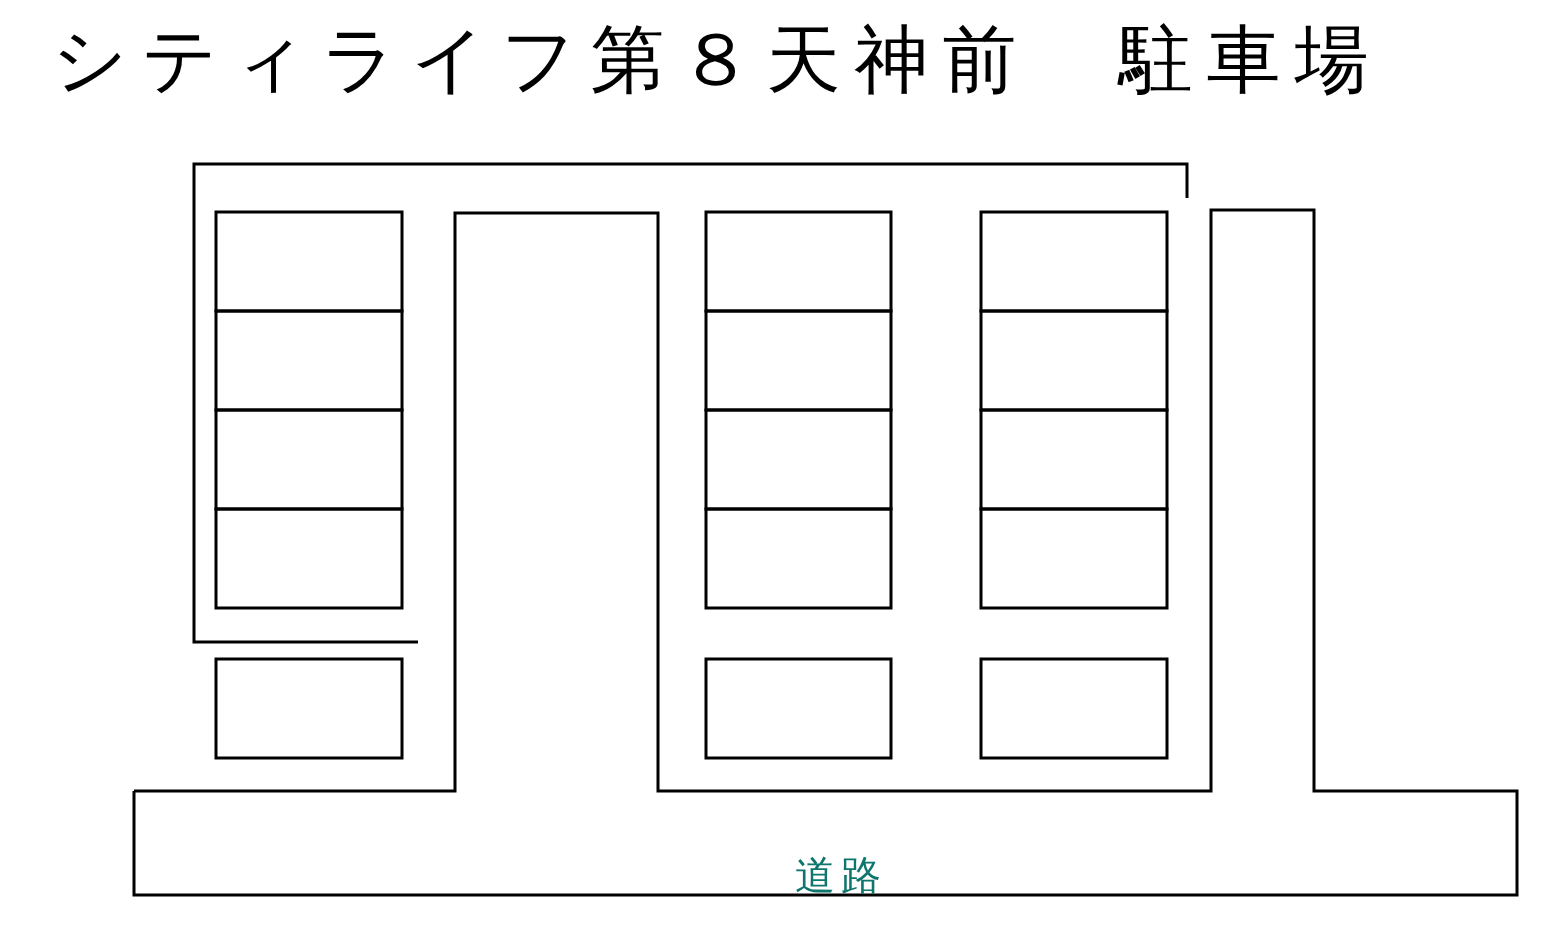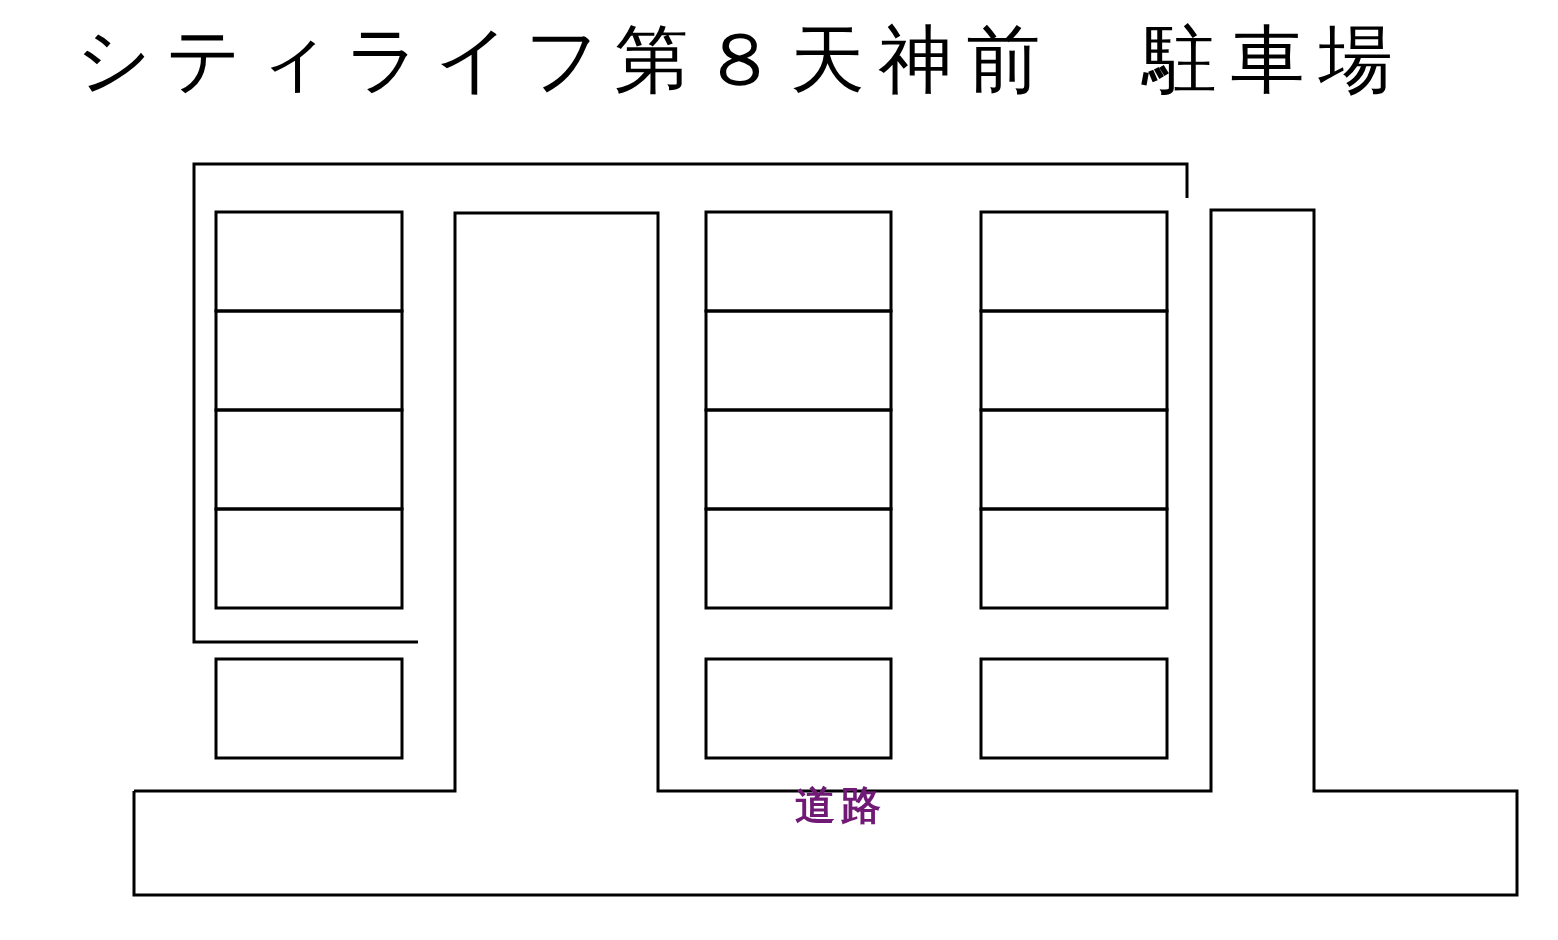--- a/index.html
+++ b/index.html
@@ -1,19 +1,19 @@
 <!DOCTYPE html>
 <html><head>
 <meta charset="utf-8">
 <style>
   html, body { margin: 0; padding: 0; background: #ffffff; }
   body { width: 1558px; height: 940px; position: relative; overflow: hidden; font-family: "DejaVu Sans", sans-serif; }
-  .title { position: absolute; left: 76px; top: 14px; font-size: 74px; letter-spacing: 14px; color: #000; white-space: nowrap; line-height: 90px; font-family: "DejaVu Sans", sans-serif; text-align: right; }
+  .title { position: absolute; left: 52px; top: 14px; font-size: 74px; letter-spacing: 14px; color: #000; white-space: nowrap; line-height: 90px; font-family: "DejaVu Sans", sans-serif; text-align: right; }
   svg { position: absolute; left: 0; top: 0; }
-  .road-label { position: absolute; left: 795px; top: 778px; font-size: 40px; letter-spacing: 6px; color: #701a75; font-family: "DejaVu Sans", sans-serif; font-weight: bold; }
+  .road-label { position: absolute; left: 795px; top: 848px; font-size: 40px; letter-spacing: 6px; color: #0f766e; font-family: "DejaVu Sans", sans-serif; }
 </style>
 </head>
 <body>
 
 <div class="title">シティライフ第８天神前　駐車場</div>
 
 <svg id="diagram" width="1558" height="940" viewBox="0 0 1558 940">
     <polyline points="418,642 194,642 194,164 1187,164 1187,198" fill="none" stroke="#000000" stroke-width="3"></polyline>
     <polyline points="134,791 455,791 455,213 658,213 658,791 1211,791 1211,210 1314,210 1314,791 1517,791 1517,895 134,895 134,791" fill="none" stroke="#000000" stroke-width="3"></polyline>
     <rect x="216" y="212" width="186" height="99" fill="none" stroke="#000000" stroke-width="3"></rect>

